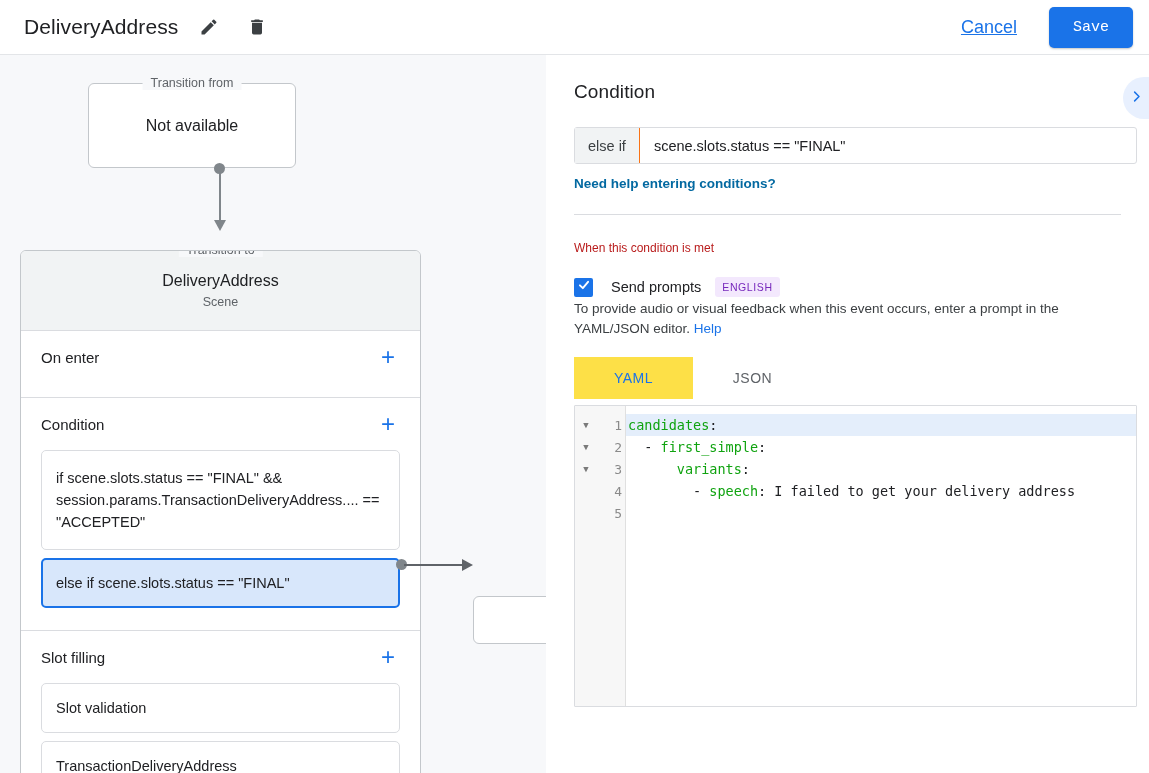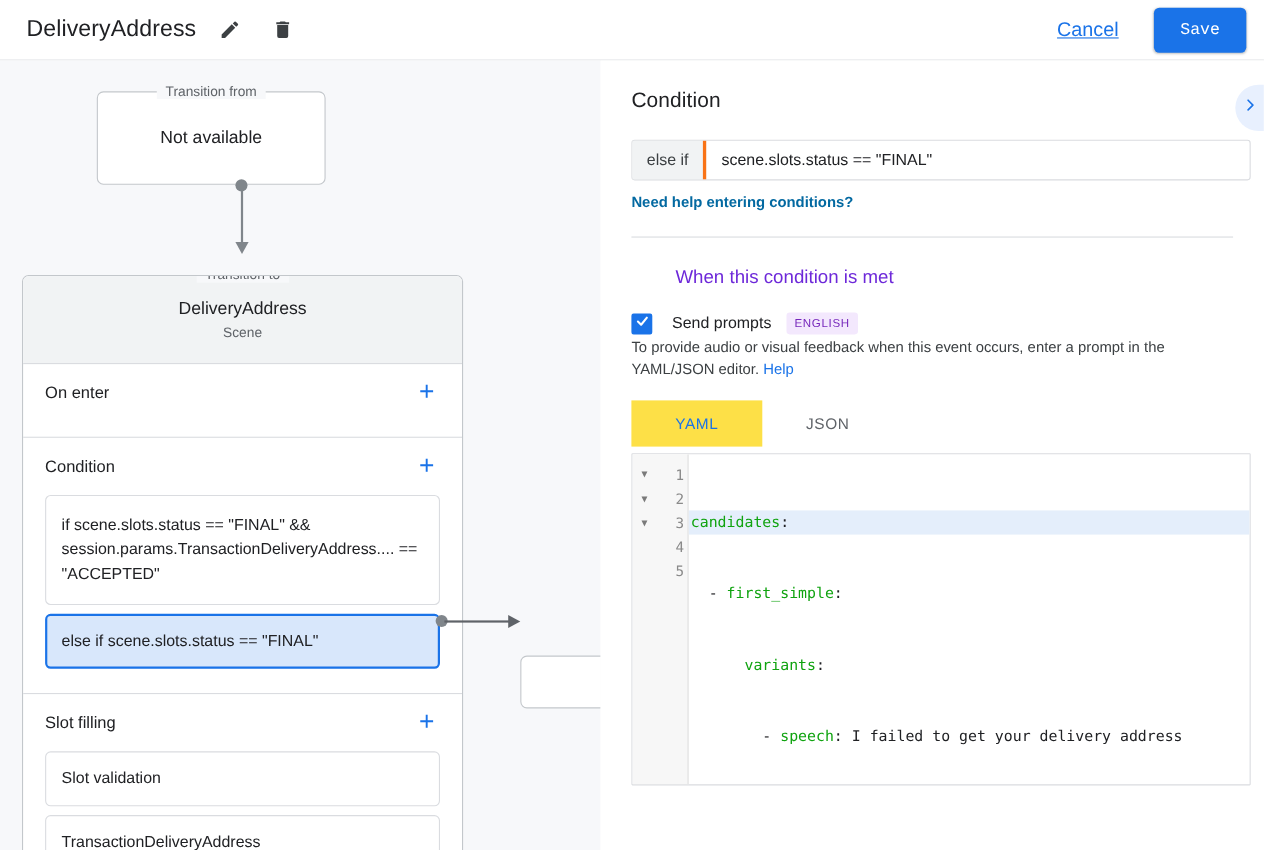--- a/index.html
+++ b/index.html
@@ -250,21 +250,21 @@
     margin-top: 24px;
     border: 1px solid #dadce0;
     border-radius: 3px;
     height: 37px;
     background: #ffffff;
     width: 563px;
     box-sizing: border-box;
   }
   .cond-prefix {
     background: #f1f3f4;
-    border-right: 3px solid #f97316;
+    border-right: 1px solid #f97316;
     padding: 0 13px;
     display: flex; align-items: center;
     font-size: 14.5px;
     color: #3c4043;
     white-space: nowrap;
   }
   .cond-value {
     flex: 1;
     display: flex; align-items: center;
     padding: 0 14px;
@@ -278,24 +278,23 @@
     font-size: 13.5px;
     display: inline-block;
     margin-top: 12px;
     cursor: pointer;
     text-decoration: none;
     font-weight: bold;
   }
   .link-inline { color: #1a73e8; cursor: pointer; }
 
   .panel-h2 {
-    font-size: 17px;
-    color: #6d28d9;
+    font-size: 12px;
+    color: #b91c1c;
     padding-top: 26px;
-    margin-left: 40px;
   }
 
   .check-row {
     display: flex;
     align-items: center;
     margin-top: 22px;
   }
   .cbox {
     width: 19px; height: 19px;
     box-sizing: border-box;
@@ -400,21 +399,20 @@
     position: relative;
   }
   .code-row {
     height: 22px;
     line-height: 22px;
     font-family: "DejaVu Sans Mono", monospace;
     font-size: 13.5px;
     white-space: pre;
     color: #202124;
     padding-left: 2px;
-    margin-top: 43px;
   }
   .code-row.hl { background: #e4eefb; }
   .tok-key { color: #10a310; }
   .tok-punc { color: #202124; }
   .tok-str { color: #202124; text-align: center; }
 </style>
 </head>
 <body>
 
 <div class="appbar">

